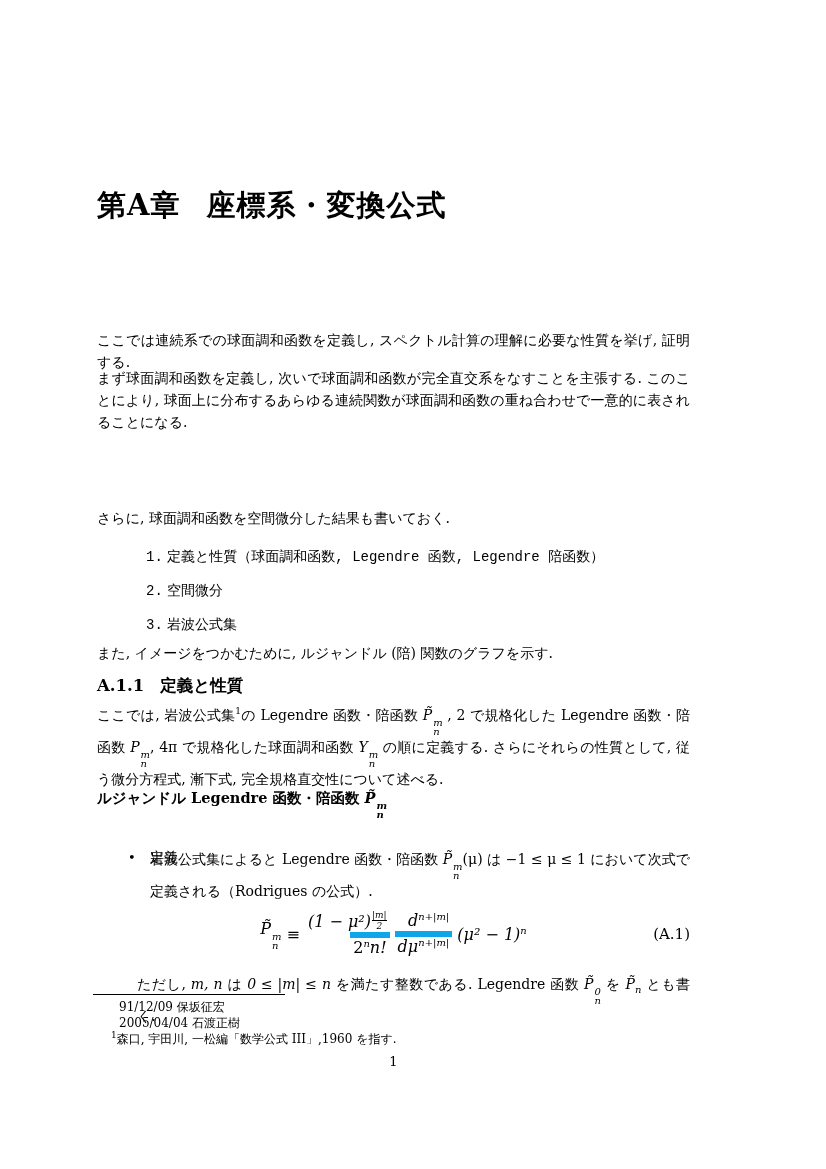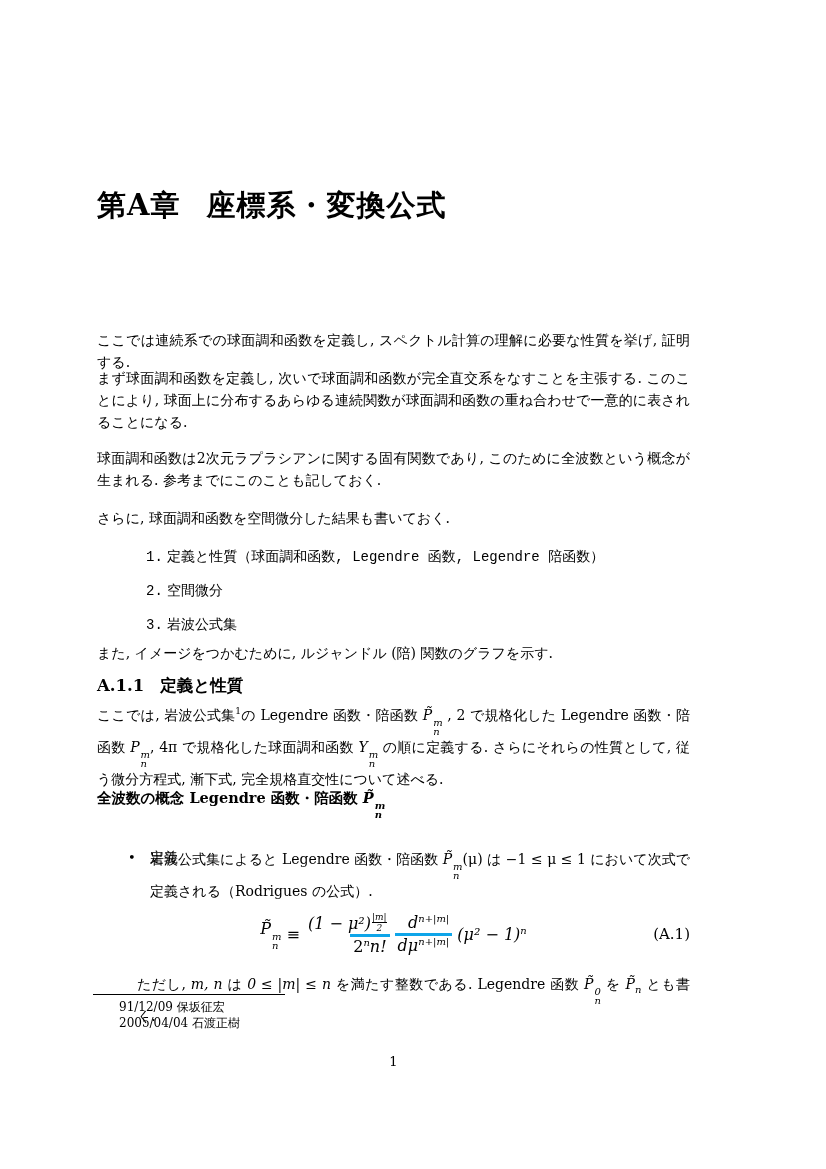--- a/index.html
+++ b/index.html
@@ -27,21 +27,21 @@
       line-height:9px;vertical-align:-6px;margin-left:1px;font-style:italic;}
   sub.msub{font-size:10px;font-style:italic;}
   sup.fnmark{font-size:9px;vertical-align:super;line-height:0;}
   
   .equation{position:absolute;left:0;width:593px;}
   .eq-row{display:flex;align-items:center;justify-content:center;height:64px;
           font-size:16px;gap:5px;}
   .frac{display:inline-flex;flex-direction:column;align-items:flex-end;text-align:center;
         line-height:18px;}
   .frac .fnum{padding:0 3px 1px;}
-  .frac .fden{border-top:3px solid #0ea5e9;padding:1px 3px 0;}
+  .frac .fden{border-top:6px solid #0ea5e9;padding:1px 3px 0;}
   .expfrac{display:inline-flex;flex-direction:column;align-items:center;font-size:9px;
            line-height:9px;vertical-align:9px;margin-left:1px;font-style:italic;}
   .expfrac .efd{border-top:1px solid #000;padding-top:1px;width:100%;text-align:center;}
   sup.msup{font-size:10px;font-style:italic;line-height:0;}
   .eq-tag{position:absolute;right:0;top:50%;transform:translateY(-50%);font-size:15px;}
   
   .fnrule{position:absolute;left:-4px;width:192px;border-top:1px solid #000;}
   .fnline{font-size:12px;line-height:16px;}
   .pagenum{font-size:13px;text-align:center;width:593px;}
 </style>
@@ -51,21 +51,20 @@
 <div class="page">
   <div class="content">
 
     <h1 class="abs chapter" style="top:186px"><span>第A章</span><span class="gap"></span><span>座標系・変換公式</span></h1>
 
 
     <p class="abs body" style="top:367px;width:593px">まず球面調和函数を定義し, 次いで球面調和函数が完全直交系をなすことを主張する. このことにより, 球面上に分布するあらゆる連続関数が球面調和函数の重ね合わせで一意的に表されることになる.</p>
 
     <p class="abs body" style="top:329px;width:593px">ここでは連続系での球面調和函数を定義し, スペクトル計算の理解に必要な性質を挙げ, 証明する.</p>
 
-    <p class="abs body" style="top:447px;width:593px">球面調和函数は2次元ラプラシアンに関する固有関数であり, このために全波数という概念が生まれる. 参考までにこのことも記しておく.</p>
 
     <p class="abs body" style="top:507px;width:593px">さらに, 球面調和函数を空間微分した結果も書いておく.</p>
 
     <div class="abs" style="top:546px;width:593px">
       <div class="list-item"><span class="li-num">1.</span><span>定義と性質（球面調和函数, Legendre 函数, Legendre 陪函数）</span></div>
       <div class="list-item"><span class="li-num">2.</span><span>空間微分</span></div>
       <div class="list-item"><span class="li-num">3.</span><span>岩波公式集</span></div>
     </div>
 
     <p class="abs body" style="top:642px;width:593px">また, イメージをつかむために, ルジャンドル (陪) 関数のグラフを示す.</p>
@@ -76,21 +75,21 @@
           <span>m</span>
           <span>n</span>
         </span><span> , 2 で規格化した Legendre 函数・陪函数 </span><span class="mi">P</span><span class="ss">
           <span>m</span>
           <span>n</span>
         </span><span>, 4π で規格化した球面調和函数 </span><span class="mi">Y</span><span class="ss">
           <span>m</span>
           <span>n</span>
         </span><span> の順に定義する. さらにそれらの性質として, 従う微分方程式, 漸下式, 完全規格直交性について述べる.</span></p>
 
-    <div class="abs bold-h" style="top:787px"><span>全波数の概念 Legendre 函数・陪函数 </span><span class="mi">P̃</span><span class="ss">
+    <div class="abs bold-h" style="top:787px"><span>ルジャンドル Legendre 函数・陪函数 </span><span class="mi">P̃</span><span class="ss">
           <span>m</span>
           <span>n</span>
         </span></div>
 
     <div class="abs bullet-line" style="top:822px"><span class="bullet-marker">•</span><span>定義</span></div>
 
     <p class="abs body indent1" style="top:848px"><span>岩波公式集によると Legendre 函数・陪函数 </span><span class="mi">P̃</span><span class="ss">
           <span>m</span>
           <span>n</span>
         </span><span>(μ) は −1 ≤ μ ≤ 1 において次式で定義される（Rodrigues の公式）.</span></p>
@@ -119,17 +118,18 @@
     </div>
 
     <p class="abs body" style="top:973px;left:40px;width:553px"><span>ただし, </span><span class="mi">m, n</span><span> は </span><span class="mi">0 ≤ |m| ≤ n</span><span> を満たす整数である. Legendre 函数 </span><span class="mi">P̃</span><span class="ss">
           <span>0</span>
           <span>n</span>
         </span><span> を </span><span class="mi">P̃</span><sub class="msub">n</sub><span> とも書く.</span></p>
 
     <div class="fnrule" style="top:994px"></div>
     <div class="abs fnline" style="top:999px;left:22px">91/12/09 保坂征宏</div>
     <div class="abs fnline" style="top:1015px;left:22px">2005/04/04 石渡正樹</div>
+    <div class="abs fnline" style="top:1031px;left:14px"><sup class="fnmark">1</sup><span>森口, 宇田川, 一松編「数学公式 III」,1960  を指す.</span></div>
 
     <div class="abs pagenum" style="top:1054px">1</div>
 
   </div>
 </div>
 
 </body></html>

